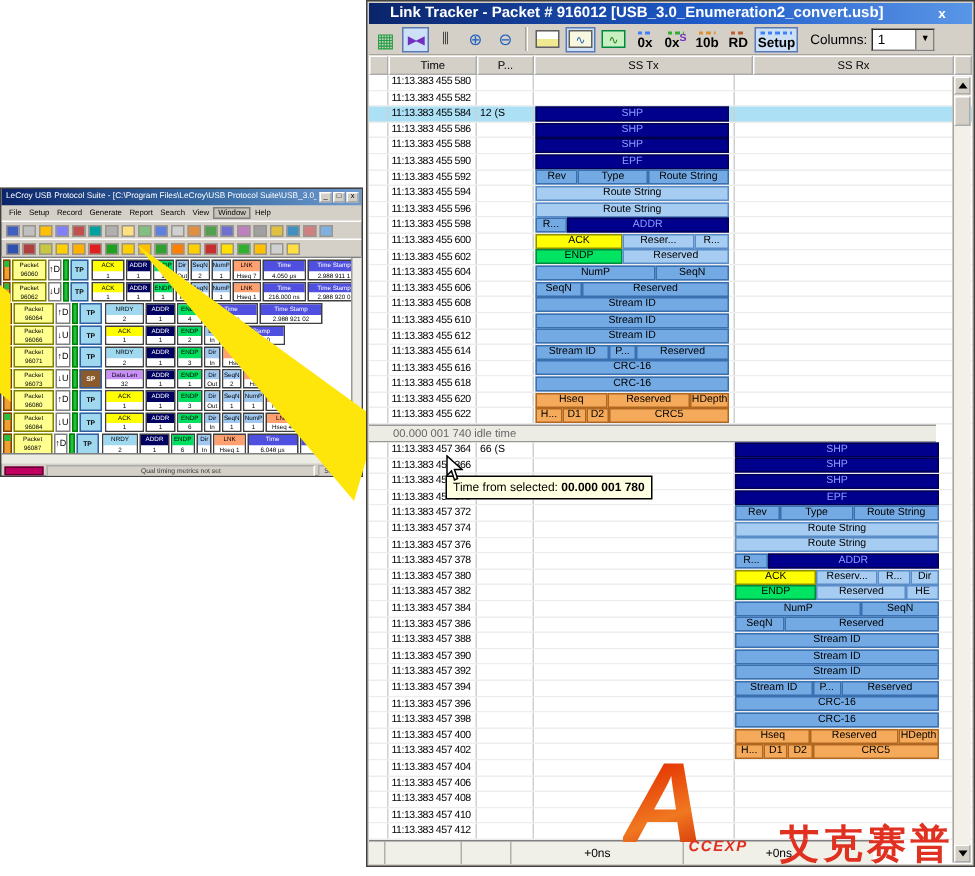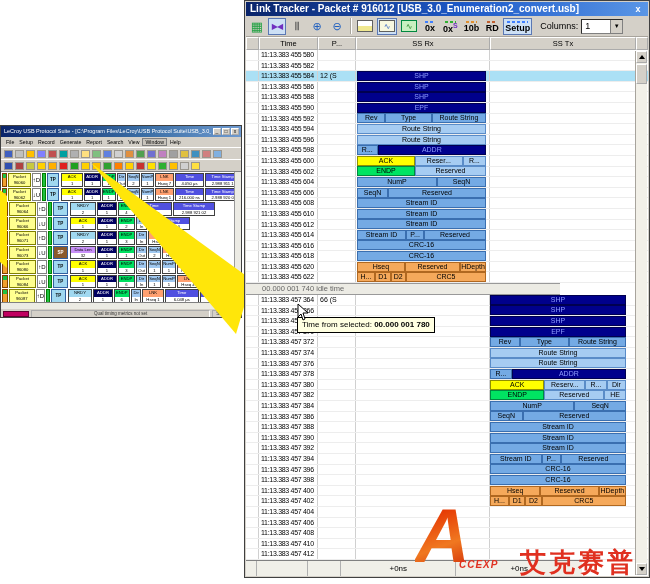--- a/index.html
+++ b/index.html
@@ -55,21 +55,21 @@
   
   .arrow-svg { position:absolute; left:0; top:0; width:650px; height:584px; z-index:2; pointer-events:none; }
 
   
   .lt {
     position:absolute; left:244px; top:0; width:406px; height:578px;
     background:#D4D0C8; border:1px solid #404040; padding:1px; z-index:3;
   }
   .lt-title {
     height:14px; background:linear-gradient(90deg,#0A246A,#1E5AC8 55%,#5A96E6);
-    color:#fff; font-weight:bold; font-size:10px; line-height:14px; padding:0 4px;
+    color:#fff; font-weight:bold; font-size:10px; line-height:14px; padding:0 14px;
     display:flex; white-space:nowrap; overflow:hidden;
   }
   .lt-title .t { flex:1; overflow:hidden; }
   .lt-close { width:12px; text-align:center; font-size:9px; color:#fff; }
   .lt-toolbar { height:21px; display:flex; align-items:center; padding:1px 2px; gap:2px; background:#D4D0C8; border-bottom:1px solid #A8A49C; }
   .tbtn { height:17px; min-width:18px; display:flex; align-items:center; justify-content:center; font-size:9px; color:#000; border:1px solid transparent; position:relative; padding:0 1px; }
   .tbtn.pressed { border:1px solid #5A78B4; background:#CDE0F5; }
   .tbtn.disabled { color:#9A968E; }
   .tbtn .g-green { color:#20A040; font-size:13px; }
   .tbtn .g-purple { color:#7030C0; font-size:8px; letter-spacing:-1px; }
@@ -101,21 +101,21 @@
   .c-rx { width:134px; height:100%; border-right:1px solid #D0D0D0; display:flex; align-items:center; padding:0 3px 0 1px; }
   .c-tx { width:146px; height:100%; display:flex; align-items:center; padding:0 10px 0 0; }
   .bcell { height:10px; border:1px solid; font-size:7px; line-height:8px; text-align:center; white-space:nowrap; overflow:hidden; }
   .navy{background:#00008C;color:#8E9CFF;border-color:#000050}
   .med{background:#74AAE4;color:#000;border-color:#3A6FB0}
   .light{background:#A6CCF2;color:#000;border-color:#5A8CC8}
   .yellow{background:#FFFF00;color:#000;border-color:#909000}
   .green{background:#00E462;color:#000;border-color:#008840}
   .orange{background:#F5A95B;color:#000;border-color:#B06820}
 
-  .lt-sep { height:12px; background:#ECEBE4; border-top:1px solid #999; border-bottom:1px solid #999; font-size:7.5px; color:#666; line-height:10px; padding-left:16px; width:314px; }
+  .lt-sep { height:12px; background:#ECEBE4; border-top:1px solid #999; border-bottom:1px solid #999; font-size:7.5px; color:#666; line-height:10px; padding-left:16px; width:378px; }
   .lt-footer { height:16px; display:flex; border-top:1px solid #808080; background:#F0EFE8; width:336px; }
   .fcell { border-right:1px solid #B0B0B0; font-size:8px; color:#000; text-align:center; line-height:15px; }
 
   .lt-scroll { position:absolute; right:2px; top:50px; bottom:2px; width:12px; background:#F2F0E8; border-left:1px solid #A8A49C; display:flex; flex-direction:column; z-index:4;}
   .sbtn { height:12px; background:#D4D0C8; border:1px outset #fff; display:flex; align-items:center; justify-content:center; }
   .sthumb { height:20px; background:#D4D0C8; border:1px outset #fff; margin-top:1px; }
   .strack { flex:1; }
   .tri-up { width:0; height:0; border-left:3px solid transparent; border-right:3px solid transparent; border-bottom:4px solid #000; }
   .tri-down { width:0; height:0; border-left:3px solid transparent; border-right:3px solid transparent; border-top:4px solid #000; }
 
@@ -626,22 +626,22 @@
         <div class="combo">
           <div class="val">1</div>
           <div class="dd">▼</div>
         </div>
       </div>
     </div>
   <div class="lt-header" id="lt-header">
       <div class="hcell" style="width: 13px;"></div>
       <div class="hcell" style="width: 59px;">Time</div>
       <div class="hcell" style="width: 38px;">P...</div>
+      <div class="hcell" style="width: 146px;">SS Tx</div>
       <div class="hcell" style="width: 134px;">SS Rx</div>
-      <div class="hcell" style="width: 146px;">SS Tx</div>
       <div class="hcell" style="width: 12px;"></div>
     </div>
   <div class="lt-body">
     <div class="lt-rows" id="lt-top-rows">
         <div class="lt-row">
           <div class="c-gut"></div>
           <div class="c-time">11:13.383 455 580</div>
           <div class="c-p"></div>
           <div class="c-rx"></div>
           <div class="c-tx"></div>

